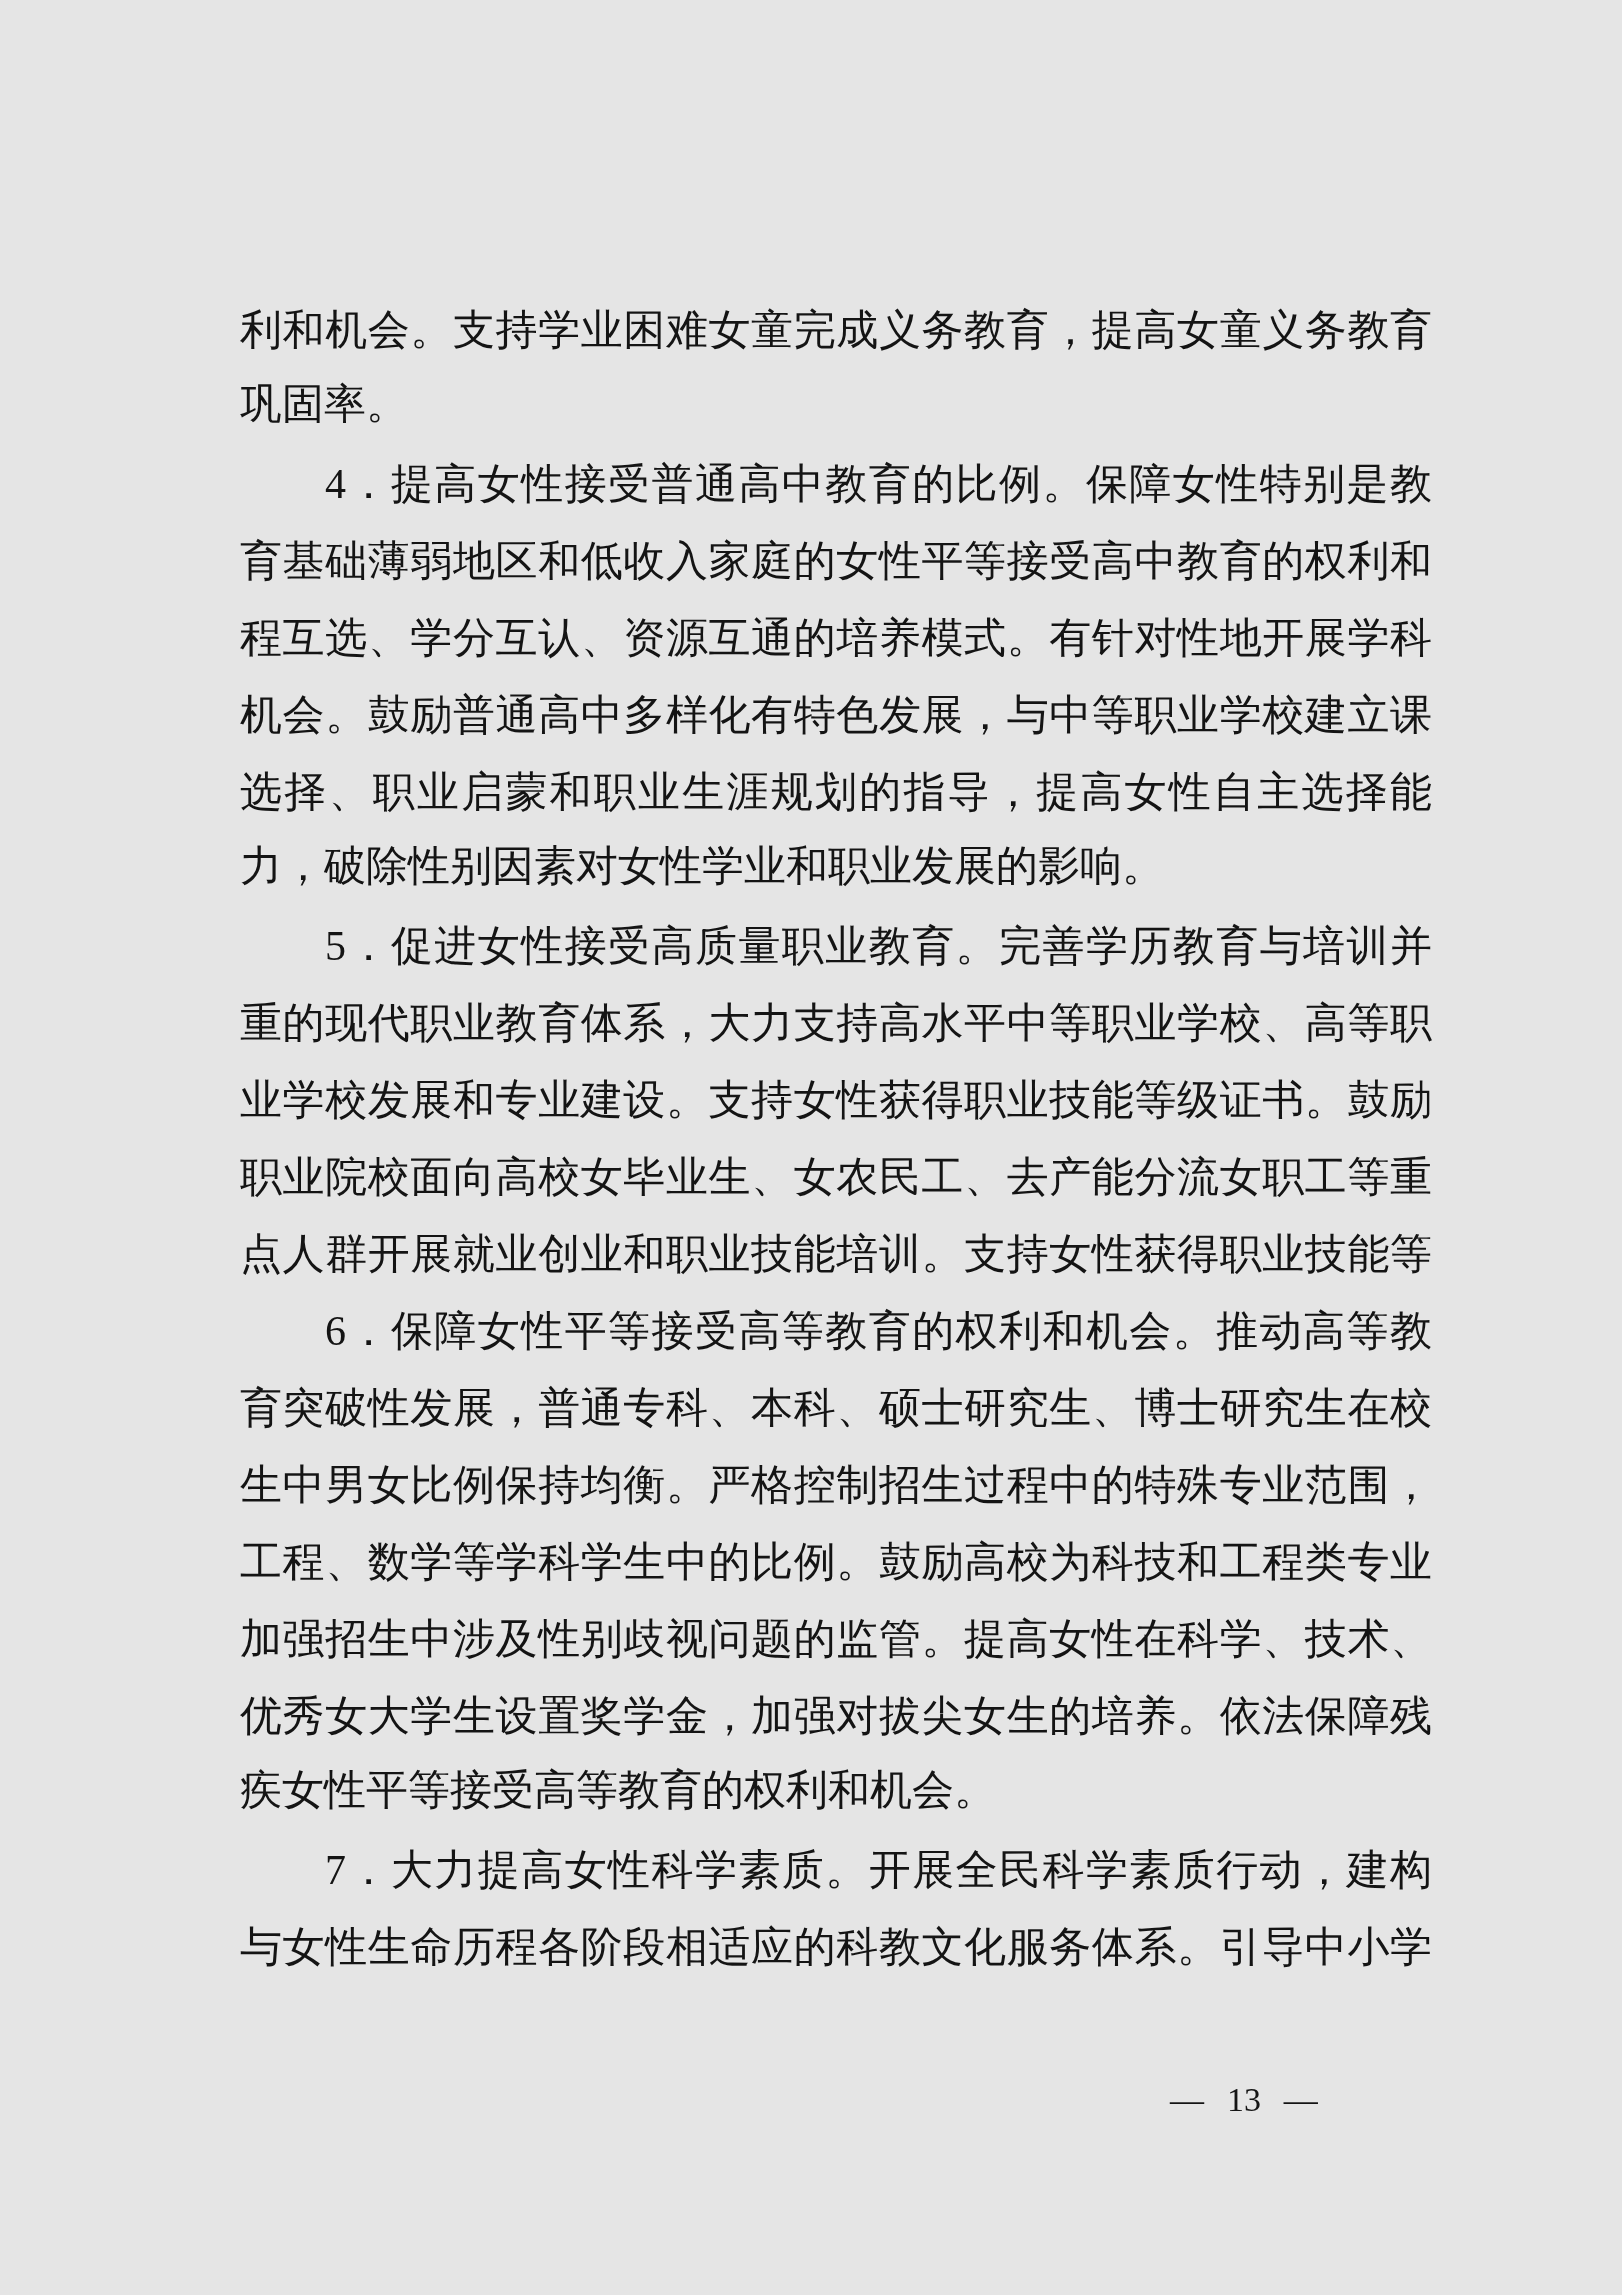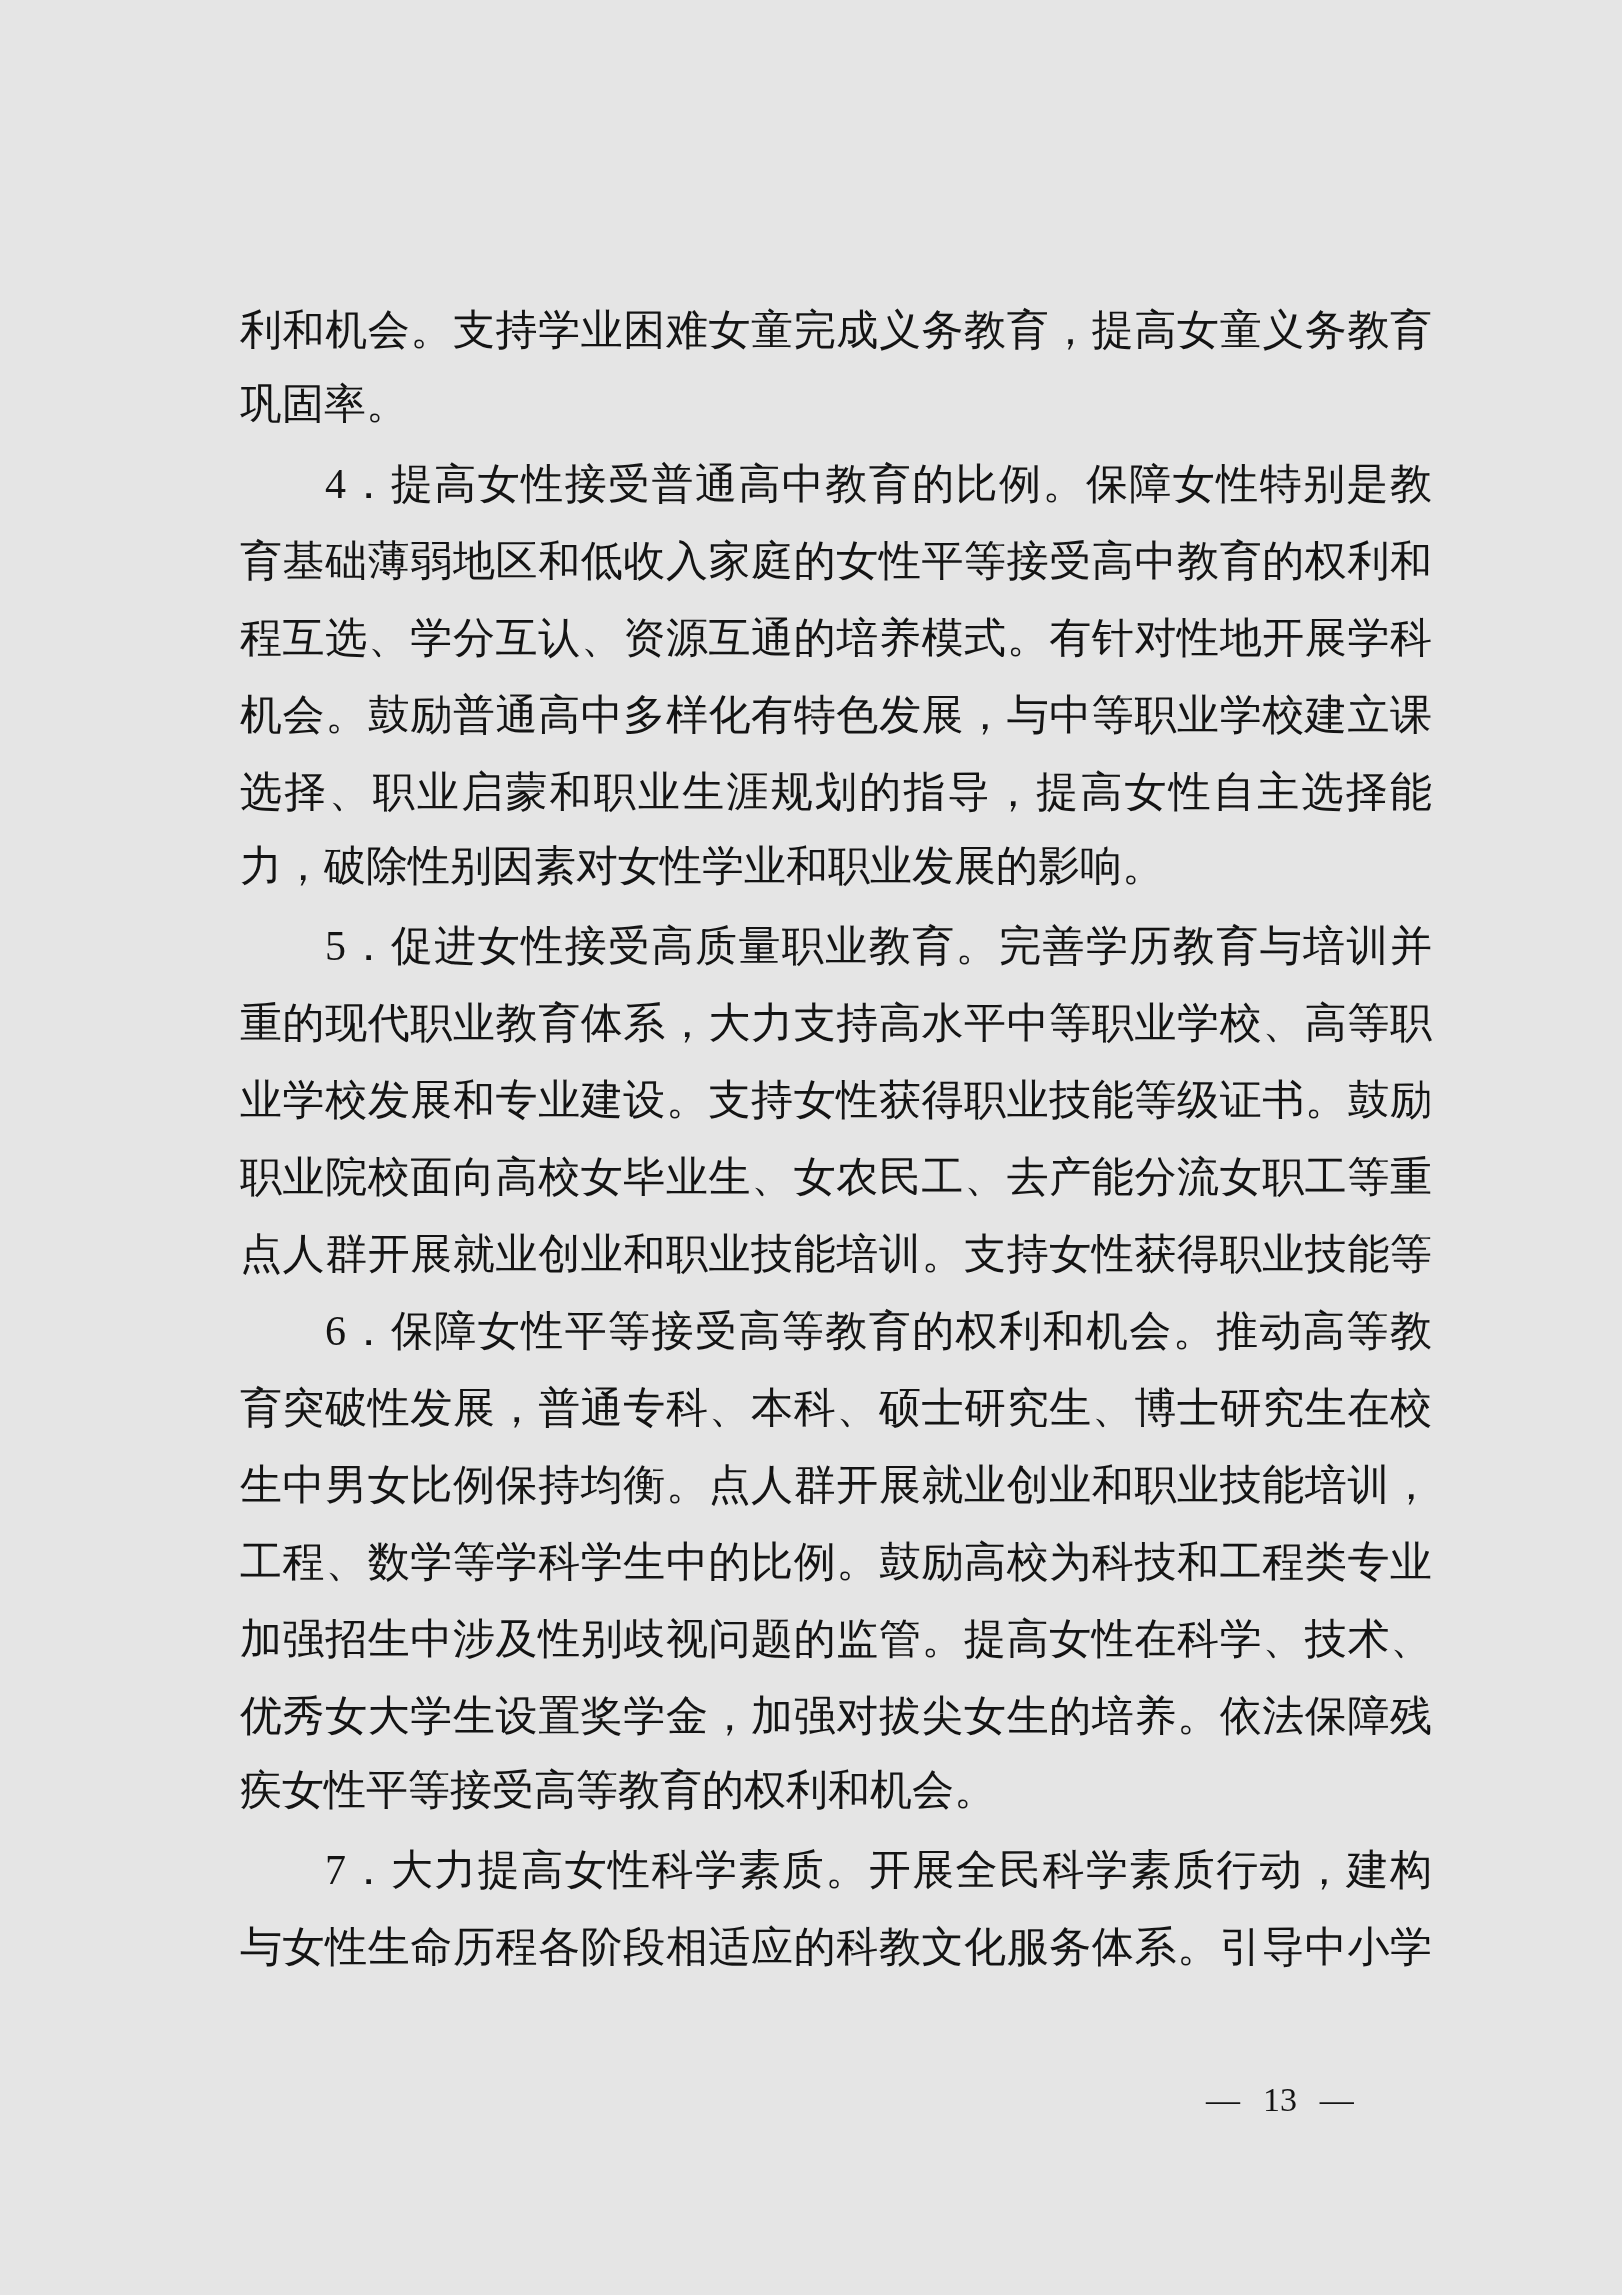--- a/index.html
+++ b/index.html
@@ -45,21 +45,20 @@
   }
   .page-number {
     position: absolute;
     top: 2074px;
     left: 1170px;
     height: 52px;
     line-height: 52px;
     font-size: 34px;
     word-spacing: 14.4px;
     color: #141414;
-    margin-left: 36px;
   }
 </style>
 </head>
 <body>
 
 <div class="page">
   <div class="text-block">
 
   <div class="line">利和机会。支持学业困难女童完成义务教育，提高女童义务教育</div>
       <div class="line short">巩固率。</div>
@@ -69,21 +68,21 @@
       <div class="line">机会。鼓励普通高中多样化有特色发展，与中等职业学校建立课</div>
       <div class="line">选择、职业启蒙和职业生涯规划的指导，提高女性自主选择能</div>
       <div class="line short">力，破除性别因素对女性学业和职业发展的影响。</div>
       <div class="line indent">5．促进女性接受高质量职业教育。完善学历教育与培训并</div>
       <div class="line">重的现代职业教育体系，大力支持高水平中等职业学校、高等职</div>
       <div class="line">业学校发展和专业建设。支持女性获得职业技能等级证书。鼓励</div>
       <div class="line">职业院校面向高校女毕业生、女农民工、去产能分流女职工等重</div>
       <div class="line">点人群开展就业创业和职业技能培训。支持女性获得职业技能等</div>
       <div class="line indent">6．保障女性平等接受高等教育的权利和机会。推动高等教</div>
       <div class="line">育突破性发展，普通专科、本科、硕士研究生、博士研究生在校</div>
-      <div class="line">生中男女比例保持均衡。点人群开展就业创业和职业技能培训，</div>
+      <div class="line">生中男女比例保持均衡。严格控制招生过程中的特殊专业范围，</div>
       <div class="line">工程、数学等学科学生中的比例。鼓励高校为科技和工程类专业</div>
       <div class="line">加强招生中涉及性别歧视问题的监管。提高女性在科学、技术、</div>
       <div class="line">优秀女大学生设置奖学金，加强对拔尖女生的培养。依法保障残</div>
       <div class="line short">疾女性平等接受高等教育的权利和机会。</div>
       <div class="line indent">7．大力提高女性科学素质。开展全民科学素质行动，建构</div>
       <div class="line">与女性生命历程各阶段相适应的科教文化服务体系。引导中小学</div>
     </div>
   <div class="page-number">— 13 —</div>
 </div>
 

